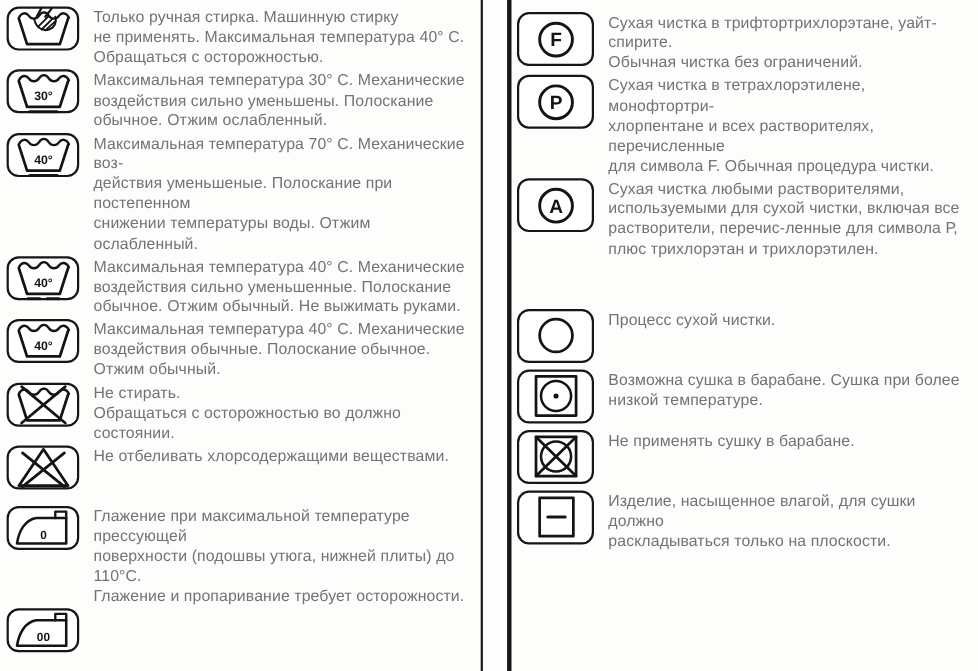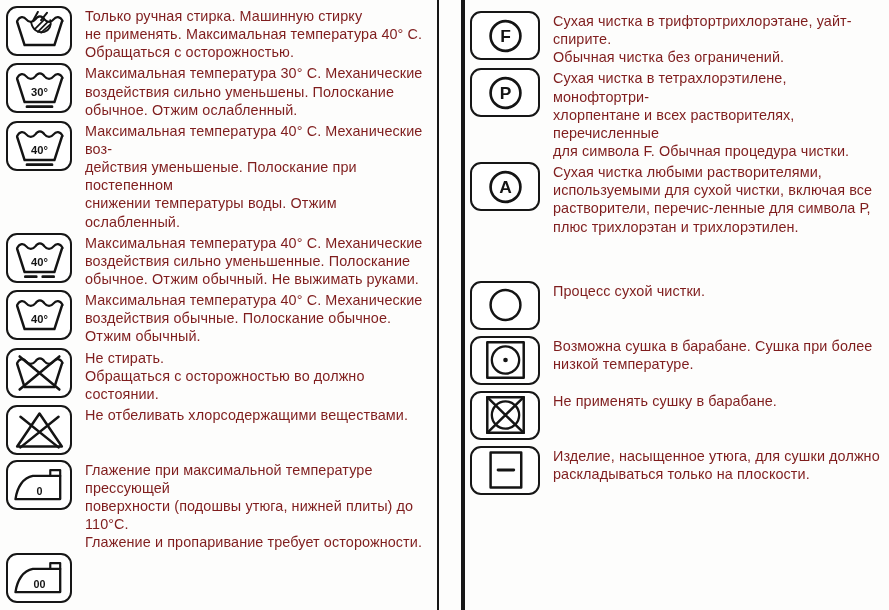--- a/index.html
+++ b/index.html
@@ -16,33 +16,33 @@
   .divider-thin{left:437px;width:2px;}
   .divider-thick{left:461px;width:4px;}
   .row{
     display:flex;align-items:flex-start;gap:13px;
     min-height:52.6px;margin-bottom:2px;
   }
   .col-right .row{min-height:53px;}
   .row.gap-after{margin-bottom:45px;}
   .sym{
     flex:0 0 auto;
-    width:66px;height:50px;
+    width:66px;height:40px;
     border:2.4px solid #161616;border-radius:11px;
     display:flex;align-items:center;justify-content:center;
     background:#fff;
     box-sizing:border-box;
   }
   .col-right .sym{width:70px;height:49px;}
   .row p{
     margin:0;padding-top:1px;
     font-size:14.4px;line-height:1.26;
     letter-spacing:0.1px;
     white-space:pre-line;
-    color:#7f1d1d;
+    color:#737373;
   }
 </style>
 </head>
 <body>
 
 <div class="column col-left" id="col-left">
     <div class="row">
       <span class="sym">
         <svg viewBox="0 0 64 48" width="53" height="40" aria-hidden="true">
           <path d="M5 12 C8 6 13 6 16 10 C19 14 24 14 27 10 C30 5 35 5 38 10 C41 14 46 14 49 10 C52 6 57 6 60 12" fill="none" stroke="#141414" stroke-linecap="round" stroke-linejoin="round" stroke-width="2.6"></path>
@@ -71,21 +71,21 @@
     </div>
     <div class="row">
       <span class="sym">
         <svg viewBox="0 0 64 48" width="53" height="40" aria-hidden="true">
           <path d="M5 12 C8 6 13 6 16 10 C19 14 24 14 27 10 C30 5 35 5 38 10 C41 14 46 14 49 10 C52 6 57 6 60 12" fill="none" stroke="#141414" stroke-linecap="round" stroke-linejoin="round" stroke-width="2.6"></path>
           <path d="M5 13 L14 41 L50 41 L59 13" fill="none" stroke="#141414" stroke-linecap="round" stroke-linejoin="round" stroke-width="3"></path>
           <text x="32" y="34" text-anchor="middle" font-weight="bold" font-size="13.5" fill="#141414" font-family="'Liberation Sans',sans-serif">40°</text>
           <path d="M17 46.5 L47 46.5" fill="none" stroke="#141414" stroke-linecap="round" stroke-linejoin="round" stroke-width="3.5"></path>
         </svg>
       </span>
-      <p>Максимальная температура 40° С. Механические воз-
+      <p>Максимальная температура 70° С. Механические воз-
 действия уменьшеные. Полоскание при постепенном
 снижении температуры воды. Отжим ослабленный.</p>
     </div>
     <div class="row">
       <span class="sym">
         <svg viewBox="0 0 64 48" width="53" height="40" aria-hidden="true">
           <path d="M5 12 C8 6 13 6 16 10 C19 14 24 14 27 10 C30 5 35 5 38 10 C41 14 46 14 49 10 C52 6 57 6 60 12" fill="none" stroke="#141414" stroke-linecap="round" stroke-linejoin="round" stroke-width="2.6"></path>
           <path d="M5 13 L14 41 L50 41 L59 13" fill="none" stroke="#141414" stroke-linecap="round" stroke-linejoin="round" stroke-width="3"></path>
           <text x="32" y="34" text-anchor="middle" font-weight="bold" font-size="13.5" fill="#141414" font-family="'Liberation Sans',sans-serif">40°</text>
           <path d="M15 46.5 L28 46.5 M36 46.5 L49 46.5" fill="none" stroke="#141414" stroke-linecap="round" stroke-linejoin="round" stroke-width="3.5"></path>
@@ -214,16 +214,16 @@
       </span>
       <p>Не применять сушку в барабане.</p>
     </div>
     <div class="row">
       <span class="sym">
         <svg viewBox="0 0 64 48" width="53" height="40" aria-hidden="true">
           <rect x="14" y="3" width="37" height="42" fill="none" stroke="#141414" stroke-linecap="round" stroke-linejoin="round" stroke-width="3"></rect>
           <path d="M23 24 L42 24" fill="none" stroke="#141414" stroke-linecap="round" stroke-linejoin="round" stroke-width="3.4"></path>
         </svg>
       </span>
-      <p>Изделие, насыщенное утюга, для сушки должно
+      <p>Изделие, насыщенное влагой, для сушки должно
 раскладываться только на плоскости.</p>
     </div>
   </div>
 
 </body></html>

